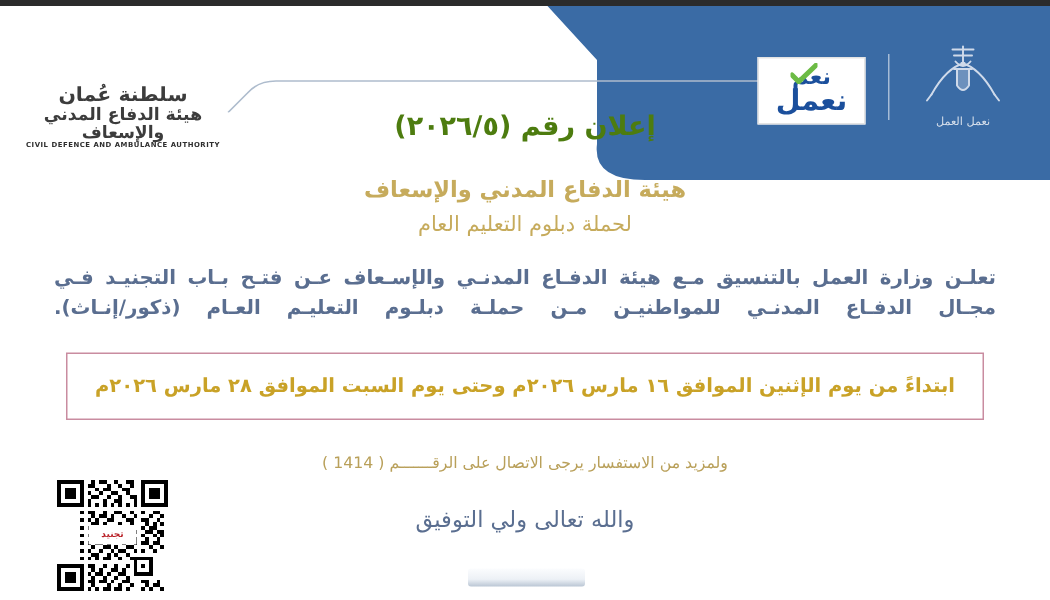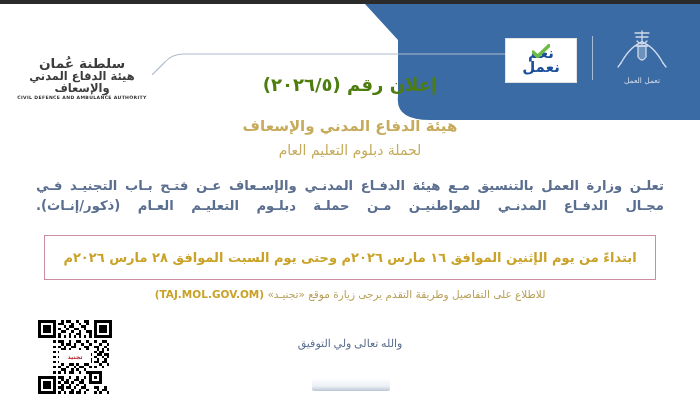--- a/index.html
+++ b/index.html
@@ -102,21 +102,21 @@
     text-align: center;
     line-height: 0.92;
   }
   .naam-l1 {
     font-size: 15px;
     font-weight: bold;
     color: #1b4f9c;
     letter-spacing: -0.5px;
   }
   .naam-l2 {
-    font-size: 15px;
+    font-size: 19px;
     font-weight: bold;
     color: #1b4f9c;
     letter-spacing: -0.5px;
   }
   .naam-check {
     position: absolute;
     top: -3px;
     left: 10px;
     width: 18px;
     height: 14px;
@@ -264,24 +264,23 @@
     unicode-bidi: isolate;
   }
 
   
   .closing {
     position: absolute;
     top: 337px;
     left: 0;
     width: 700px;
     text-align: center;
-    font-size: 11px;
+    font-size: 15px;
     color: #5a6e90;
     z-index: 4;
-    font-family: Liberation Serif, serif;
   }
 
   
   .qr-wrap {
     position: absolute;
     left: 38px;
     top: 320px;
     width: 74px;
     height: 74px;
     z-index: 4;
@@ -373,22 +372,22 @@
   <div class="title-main">إعلان رقم (٢٠٢٦/٥)</div>
   <div class="subtitle-1">هيئة الدفاع المدني والإسعاف</div>
   <div class="subtitle-2">لحملة دبلوم التعليم العام</div>
 
   <div class="body-para">تعلـن وزارة العمل بالتنسيق مـع هيئة الدفـاع المدنـي والإسـعاف عـن فتـح بـاب التجنيـد فـي مجـال الدفـاع المدنـي للمواطنيـن مـن حملـة دبلـوم التعليـم العـام (ذكور/إنـاث).</div>
 
   <div class="notice-box">
     <div class="notice-l2">ابتداءً من يوم الإثنين الموافق ١٦ مارس ٢٠٢٦م وحتى يوم السبت الموافق ٢٨ مارس ٢٠٢٦م</div>
   </div>
 
-  <div class="info-l1">
-    <span>للاطلاع على التفاصيل وطريقة التقدم يرجى زيارة موقع «تجنيـد» </span><span class="url">(TAJ.MOL.GOV.OM)</span>
+  <div class="info-l2">
+    <span>ولمزيد من الاستفسار يرجى الاتصال على الرقـــــــم </span><span class="phone">( 1414 )</span>
   </div>
 
   <div class="closing">والله تعالى ولي التوفيق</div>
 
   <div class="qr-wrap">
     <svg width="74" height="74" viewBox="0 0 29 29" shape-rendering="crispEdges">
       <rect width="29" height="29" fill="#ffffff"></rect>
       <g fill="#000000">
 
         <rect x="0" y="0" width="7" height="1"></rect>

